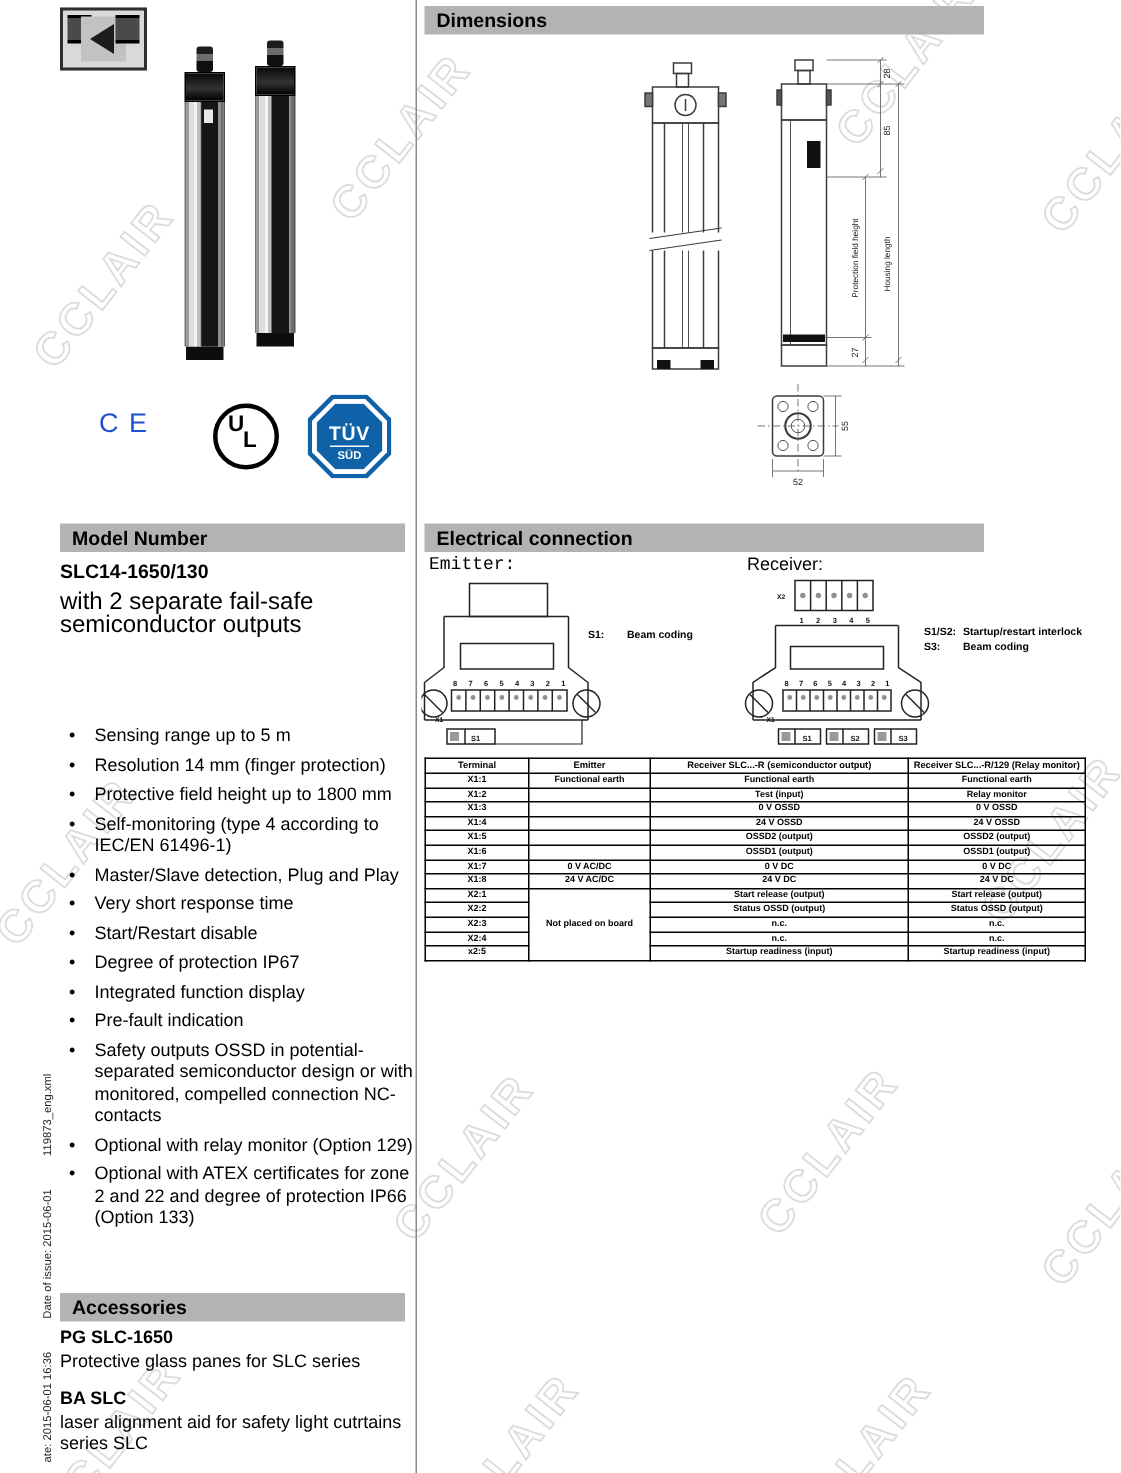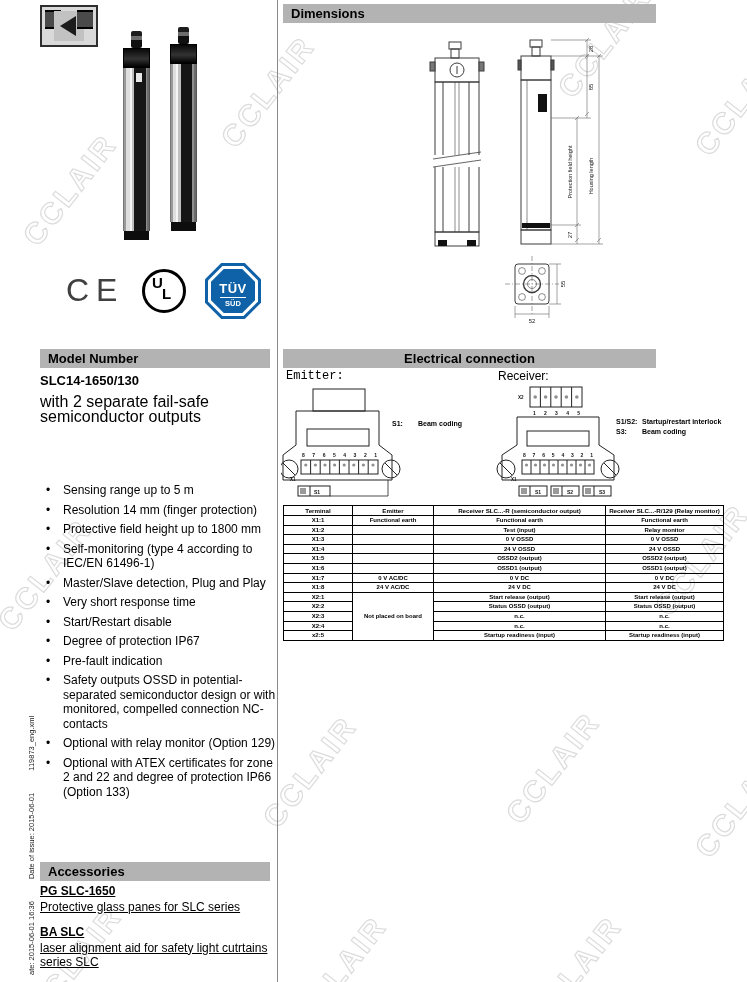--- a/index.html
+++ b/index.html
@@ -26,21 +26,21 @@
   .tower{position:absolute;}
   .tower .knob{width:11px;height:17px;margin:0 auto;border-radius:2px;
         background:linear-gradient(180deg,#1d1d1d 0 30%,#6d6d6d 30% 55%,#101010 55% 100%);}
   .tower .cap{height:20px;border:1px solid #000;box-sizing:border-box;
         background:linear-gradient(180deg,#090909,#333 55%,#000);}
   .tower .body{position:relative;border-left:1px solid #777;border-right:1px solid #555;box-sizing:border-box;
         background:linear-gradient(90deg,#9a9a9a 0 8%,#dedede 8% 22%,#f4f4f4 22% 30%,#c0c0c0 30% 38%,#161616 42% 86%,#8f8f8f 86% 93%,#6d6d6d 93% 100%);}
   .tower .plogo{position:absolute;left:46%;top:5px;width:6px;height:9px;background:#e9e9e9;}
   .tower .foot{height:9px;margin:0 1px;background:#0d0d0d;}
   
-  .ce-mark{position:absolute;left:66px;top:272px;font-size:32px;letter-spacing:7px;color:#404040;}
+  .ce-mark{position:absolute;left:66px;top:272px;font-size:18px;letter-spacing:7px;color:#1d4ed8;}
   .ul-mark{position:absolute;left:142px;top:269px;width:38px;height:38px;border:3px solid #000;
            border-radius:50%;background:#fff;}
   .ul-mark .u{position:absolute;left:7px;top:2px;font-weight:bold;font-size:15px;}
   .ul-mark .l{position:absolute;left:17px;top:13px;font-weight:bold;font-size:15px;}
   .tuv-mark{position:absolute;left:205px;top:263px;width:56px;height:56px;}
   .oct{clip-path:polygon(29% 0,71% 0,100% 29%,100% 71%,71% 100%,29% 100%,0 71%,0 29%);}
   .tuv-o1{position:absolute;inset:0;background:#0f62a8;}
   .tuv-o2{position:absolute;inset:3px;background:#fff;}
   .tuv-o3{position:absolute;inset:6px;background:#0f62a8;color:#fff;text-align:center;}
   .tuv-o3 .t1{font-weight:bold;font-size:13px;margin-top:12px;letter-spacing:0.5px;}
@@ -51,21 +51,21 @@
        padding:2px 8px;box-sizing:border-box;line-height:15px;}
   .bar.left{left:40px;width:230px;}
   .bar.right{left:283px;width:373px;}
   
   .model-name{position:absolute;left:40px;top:373px;font-weight:bold;font-size:13px;}
   .model-desc{position:absolute;left:40px;top:395px;width:232px;font-size:16px;line-height:14.5px;}
   .features-list{position:absolute;left:40px;top:483px;width:236px;margin:0;padding:0;list-style:none;
                  font-size:12px;line-height:14.5px;}
   .features-list li{position:relative;padding-left:23px;margin-bottom:5px;}
   .features-list li::before{content:"\2022";position:absolute;left:6px;}
-  .acc-block{position:absolute;left:40px;top:884px;width:232px;font-size:12px;line-height:14.5px;text-decoration:underline;}
+  .acc-block{position:absolute;left:40px;top:884px;width:232px;font-size:12px;line-height:14.5px;}
   .acc-name{font-weight:bold;margin:0 0 1px 0;}
   .acc-desc{margin:0 0 11px 0;}
   
   .fig-label{position:absolute;font-size:12px;}
   .note{position:absolute;display:flex;font-size:7px;font-weight:bold;line-height:9px;}
   .note .k{width:26px;flex:none;}
   .svg-fig{position:absolute;}
   
   .tbl{position:absolute;left:283px;top:505px;width:440px;border-collapse:collapse;table-layout:fixed;
        font-size:6px;font-weight:bold;}
@@ -147,20 +147,21 @@
 
     <ul class="features-list">
         <li>Sensing range up to 5 m</li>
         <li>Resolution 14 mm (finger protection)</li>
         <li>Protective field height up to 1800 mm</li>
         <li>Self-monitoring (type 4 according to IEC/EN 61496-1)</li>
         <li>Master/Slave detection, Plug and Play</li>
         <li>Very short response time</li>
         <li>Start/Restart disable</li>
         <li>Degree of protection IP67</li>
+        <li>Integrated function display</li>
         <li>Pre-fault indication</li>
         <li>Safety outputs OSSD in potential-separated semiconductor design or with monitored, compelled connection NC-contacts</li>
         <li>Optional with relay monitor (Option 129)</li>
         <li>Optional with ATEX certificates for zone 2 and 22 and degree of protection IP66 (Option 133)</li>
       </ul>
 
     <div class="bar left" style="top:862px;">
       <span>Accessories</span>
     </div>
     <div class="acc-block">
@@ -226,21 +227,21 @@
         <text transform="rotate(-90 310 23)" x="310" y="23" text-anchor="middle">28</text>
         <text transform="rotate(-90 310 61)" x="310" y="61" text-anchor="middle">85</text>
         <text transform="rotate(-90 289 209)" x="289" y="209" text-anchor="middle">27</text>
         <text transform="rotate(-90 282 258)" x="282" y="258" text-anchor="middle">55</text>
         <text x="249" y="297" text-anchor="middle">52</text>
         <text font-size="5.5" transform="rotate(-90 289 146)" x="289" y="146" text-anchor="middle">Protection field height</text>
         <text font-size="5.5" transform="rotate(-90 310 150)" x="310" y="150" text-anchor="middle">Housing length</text>
       </g>
     </svg>
 
-    <div class="bar right" style="top:349px;text-align:center;">
+    <div class="bar right" style="top:349px;">
       <span>Electrical connection</span>
     </div>
 
     <div class="fig-label" style="left:286px;top:369px;font-family:Liberation Mono, monospace;">Emitter:</div>
     <div class="fig-label" style="left:498px;top:369px;">Receiver:</div>
 
     <svg class="svg-fig" style="left:281px;top:385px;" width="145" height="115" viewBox="0 0 145 115">
       <g stroke="#222" stroke-width="1" fill="none">
         <rect x="32" y="4" width="52" height="22"></rect>
         <path d="M15,26 H98 M15,26 V60 L2,70 V95 M98,26 V60 L111,70 V95 M2,95 H111"></path>

